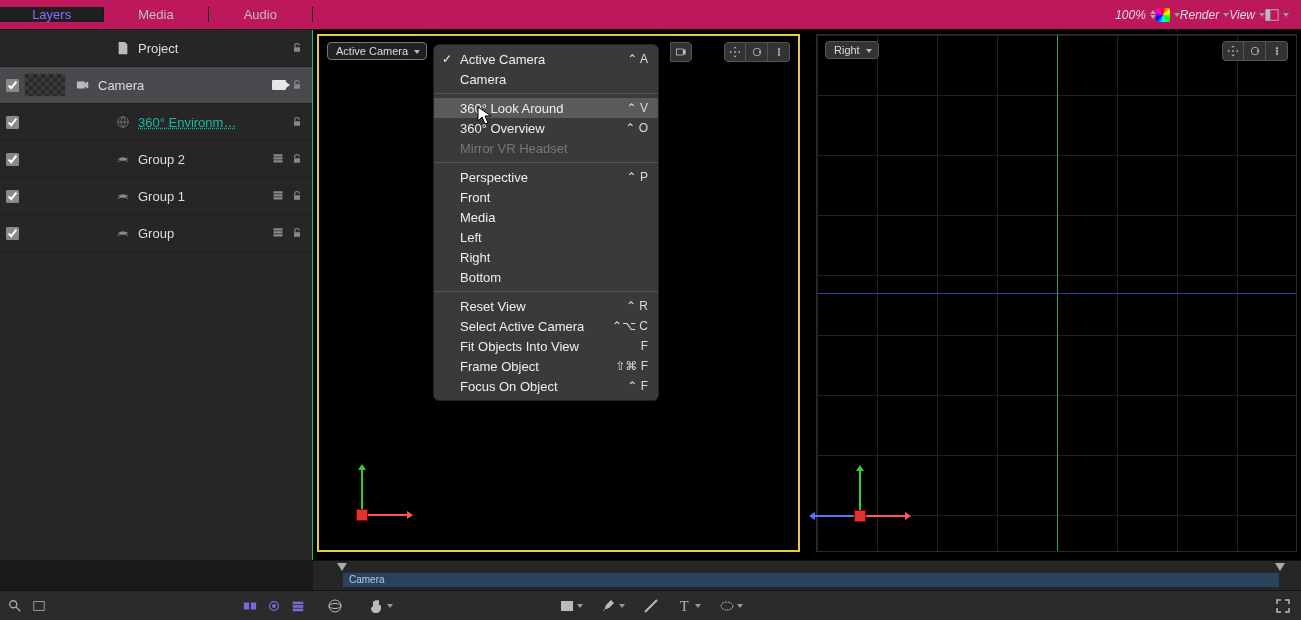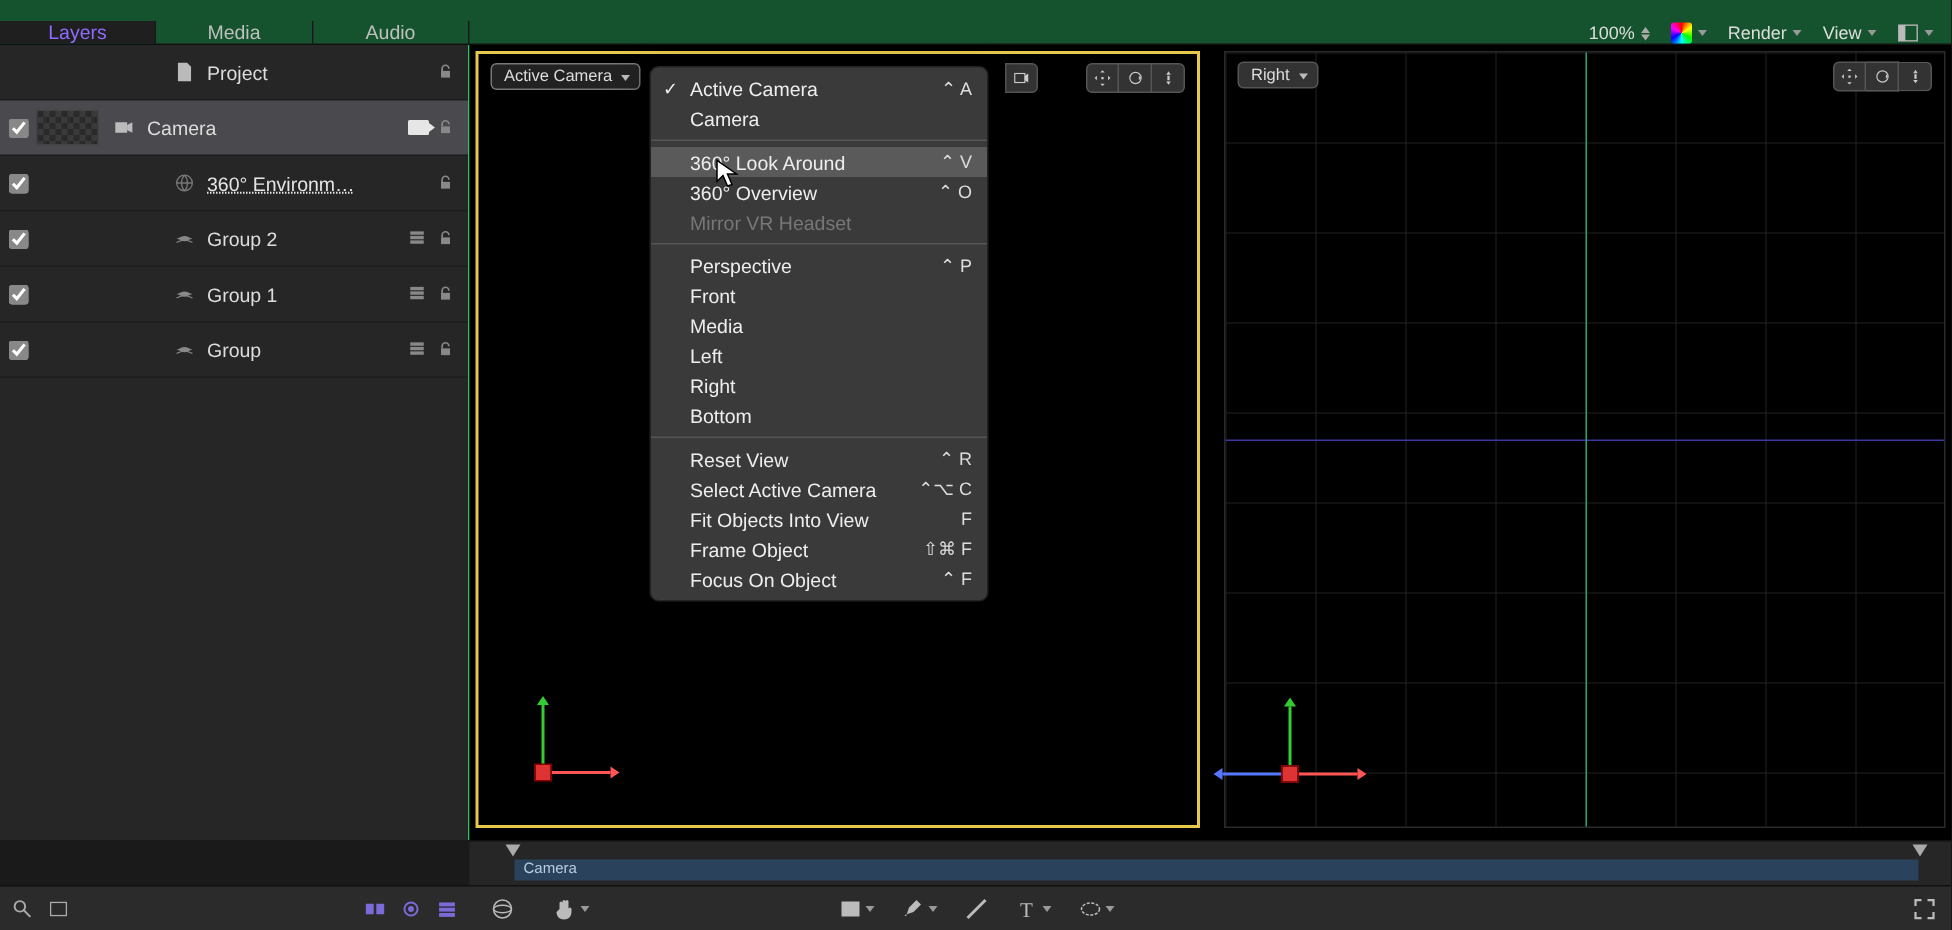--- a/index.html
+++ b/index.html
@@ -1,40 +1,40 @@
 <!DOCTYPE html>
 <html><head>
 <meta charset="utf-8">
 <style>
   * { box-sizing: border-box; margin: 0; padding: 0; user-select: none; }
   html, body { width: 1301px; height: 620px; background: #1a1a1a; font-family: -apple-system, "Helvetica Neue", Arial, sans-serif; font-size: 13px; color: #ccc; overflow: hidden; }
   body { display: flex; flex-direction: column; }
 
   
-  .topbar { display: flex; align-items: flex-end; height: 30px; background: #14532d; border-bottom: 1px solid #111; }
+  .topbar { display: flex; align-items: center; height: 30px; background: #be185d; border-bottom: 1px solid #111; }
   .tabs { display: flex; width: 313px; }
   .tab { flex: 1; display:flex; align-items:center; justify-content:center; font-size:13px; border-right:1px solid #1a1a1a; cursor:pointer; color:#bfbfbf; }
   .tab.active { background:#1f1f1f; color:#8f6bff; }
   .topbar-spacer { flex:1; }
-  .top-right { display:flex; align-items:center; gap:14px; padding:0 12px; }
+  .top-right { display:flex; align-items:center; padding:0 12px;font-style:italic; }
   .tr-item { display:flex; align-items:center; gap:4px; cursor:pointer; color:#ddd; font-size:12px; }
 
   
   .main { flex:1; display:flex; min-height:0; }
 
   
   .layers { width:313px; background:#262626; border-right:1px solid #22c55e; display:flex; flex-direction:column; }
   .layer-row { display:flex; align-items:center; height:37px; border-bottom:1px solid #1d1d1d; position:relative; }
   .layer-row.selected { background:#4a4a4e; }
   .layer-chk { width:24px; display:flex; align-items:center; justify-content:center; }
   .layer-chk input { accent-color:#888; }
   .thumb { width:42px; height:24px; background:#222; border:1px solid #444; margin-right:10px; border-radius:2px; background-image:repeating-conic-gradient(#3a3a3a 0% 25%, #2a2a2a 0% 50%); background-size:8px 8px; }
   .layer-icon { width:14px; height:14px; margin-right:8px; display:flex; align-items:center; justify-content:center; flex:none; }
   .layer-label { flex:1; color:#ddd; overflow:hidden; text-overflow:ellipsis; white-space:nowrap; }
-  .layer-label.dim { color:#e5e5e5; text-decoration:underline dotted; }
+  .layer-label.dim { color:#14b8a6; text-decoration:underline dotted; }
   .layer-lock { width:22px; display:flex; align-items:center; justify-content:center; margin-right:4px; }
   .layer-pad { width:64px; }
   .indent { width:28px; }
   .cam-badge { width:14px; height:10px; background:#e6e6e6; margin-left:6px; border-radius:1px; position:relative; }
   .cam-badge:after { content:""; position:absolute; right:-4px; top:2px; width:0;height:0;border-top:3px solid transparent;border-bottom:3px solid transparent;border-left:4px solid #e6e6e6; }
   .layer-stack { display:flex; gap:2px; align-items:center; }
 
   
   .viewports { flex:1; display:flex; background:#000; position:relative; min-width:0;}
   .viewport { flex:1; position:relative; }

